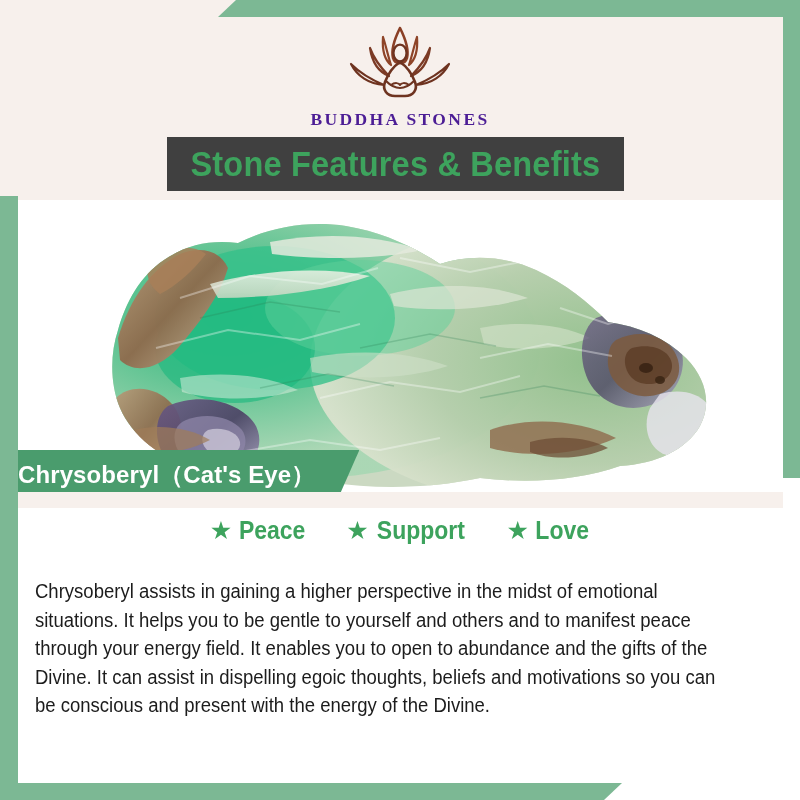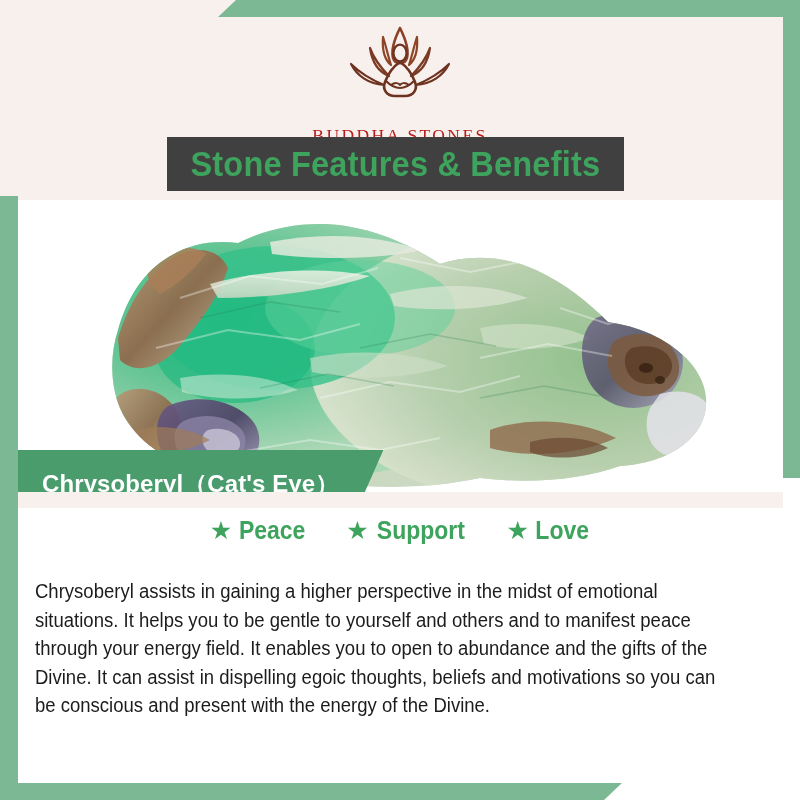--- a/index.html
+++ b/index.html
@@ -107,26 +107,26 @@
     display: flex;
     flex-direction: column;
     align-items: center;
   }
   .logo-mark {
     width: 122px;
     height: 84px;
     display: block;
   }
   .logo-word {
-    margin-top: 19px;
+    margin-top: 3px;
     font-family: "Liberation Serif", serif;
     font-size: 17.5px;
     letter-spacing: 2.4px;
-    color: #b91c1c;
-    font-weight: 400;
+    color: #4c1d95;
+    font-weight: 700;
     white-space: nowrap;
   }
 
   
   .title-banner {
     position: absolute;
     left: 167px;
     top: 137px;
     width: 457px;
     height: 54px;
@@ -163,24 +163,24 @@
     height: 300px;
   }
   .photo-svg { display: block; width: 100%; height: 100%; }
 
   
   .stone-label {
     position: absolute;
     left: 18px;
     top: 450px;
     height: 50px;
-    padding: 0 44px 0 24px;
+    padding: 0 44px 0 0;
     background: #4a9c6d;
     display: flex;
-    align-items: flex-end;
+    align-items: center;
     clip-path: polygon(0 0, 100% 0, calc(100% - 22px) 100%, 0 100%);
   }
   .stone-label-text {
     font-family: "Liberation Sans", sans-serif;
     font-weight: bold;
     font-size: 24px;
     color: #ffffff;
     letter-spacing: 0.1px;
     white-space: nowrap;
   }

